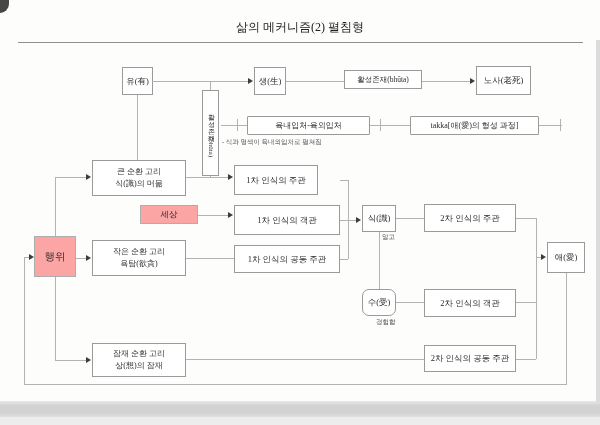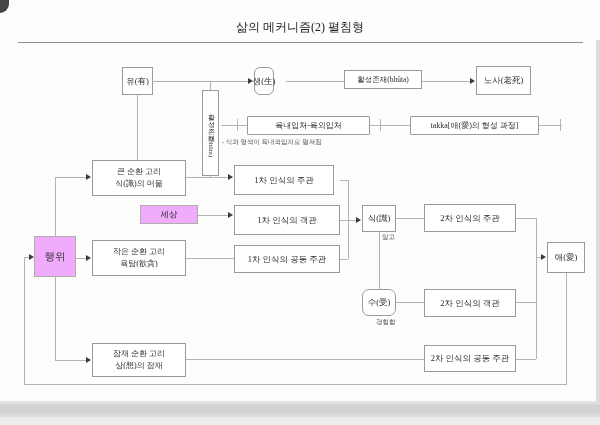--- a/index.html
+++ b/index.html
@@ -2,21 +2,21 @@
 <html><head>
 <meta charset="utf-8">
 <style>
   html,body{margin:0;padding:0;}
   body{font-family:"Liberation Serif","DejaVu Serif",serif;}
   #canvas{position:relative;width:600px;height:425px;background:#fdfdfc;overflow:hidden;}
   .bx{position:absolute;border:1px solid #9a9a9a;background:#fff;display:flex;flex-direction:column;
       align-items:center;justify-content:center;font-size:8.5px;color:#2b2b2b;text-align:center;
       line-height:1.5;box-sizing:border-box;white-space:nowrap;}
   .two{font-size:8px;}
-  .gray{background:#f0abfc;border-color:#adadad;}
+  .gray{background:#fca5a5;border-color:#adadad;}
   .round{border-radius:1px;font-size:8px;}
   .vert{writing-mode:vertical-rl;font-size:7px;letter-spacing:0px;line-height:1;}
   .hl,.vl{position:absolute;background:#b3b3b3;}
   .hl{height:1px;}
   .vl{width:1px;}
   .ar{position:absolute;width:0;height:0;border-top:3px solid transparent;
       border-bottom:3px solid transparent;border-left:5px solid #3c3c3c;}
   .tiny{position:absolute;font-size:6.5px;color:#4c4c4c;white-space:nowrap;}
   #title{position:absolute;left:0;top:19px;width:600px;text-align:center;font-size:12px;color:#222;}
   #hrule{position:absolute;left:18px;top:42px;width:565px;height:1px;background:#8f8f8f;}
@@ -30,21 +30,21 @@
 <body>
 
 <div id="canvas">
 
   <div id="title">삶의 메커니즘(2) 펼침형</div>
   <div id="hrule"></div>
 
   <div class="bx" style="left:122px;top:67px;width:31px;height:28px;">
       <span>유(有)</span>
     </div>
-  <div class="bx" style="left:254px;top:67px;width:20px;height:28px;border-radius:6px;">
+  <div class="bx" style="left:254px;top:67px;width:32px;height:28px;">
       <span>생(生)</span>
     </div>
   <div class="bx" style="left:344px;top:70px;width:78px;height:19px;font-size:7.5px;">
       <span>활성존재(bhūta)</span>
     </div>
   <div class="bx" style="left:476px;top:66px;width:55px;height:29px;">
       <span>노사(老死)</span>
     </div>
 
   <div class="bx vert" style="left:202px;top:90px;width:17px;height:86px;">
@@ -71,21 +71,21 @@
     <span>욕탐(欲貪)</span>
   </div>
   <div class="bx gray" style="left:34px;top:236px;width:42px;height:41px;font-size:10.5px;">
       <span>행위</span>
     </div>
   <div class="bx two" style="left:92px;top:343px;width:94px;height:34px;text-align:right;">
     <span>잠재 순환 고리</span>
     <span>상(想)의 잠재</span>
   </div>
 
-  <div class="bx" style="left:234px;top:165px;width:100px;height:30px;">
+  <div class="bx" style="left:234px;top:165px;width:84px;height:30px;">
       <span>1차 인식의 주관</span>
     </div>
   <div class="bx" style="left:234px;top:205px;width:106px;height:30px;">
       <span>1차 인식의 객관</span>
     </div>
   <div class="bx" style="left:234px;top:245px;width:106px;height:28px;">
       <span>1차 인식의 공동 주관</span>
     </div>
 
   <div class="bx" style="left:362px;top:205px;width:34px;height:27px;align-items:center;">

